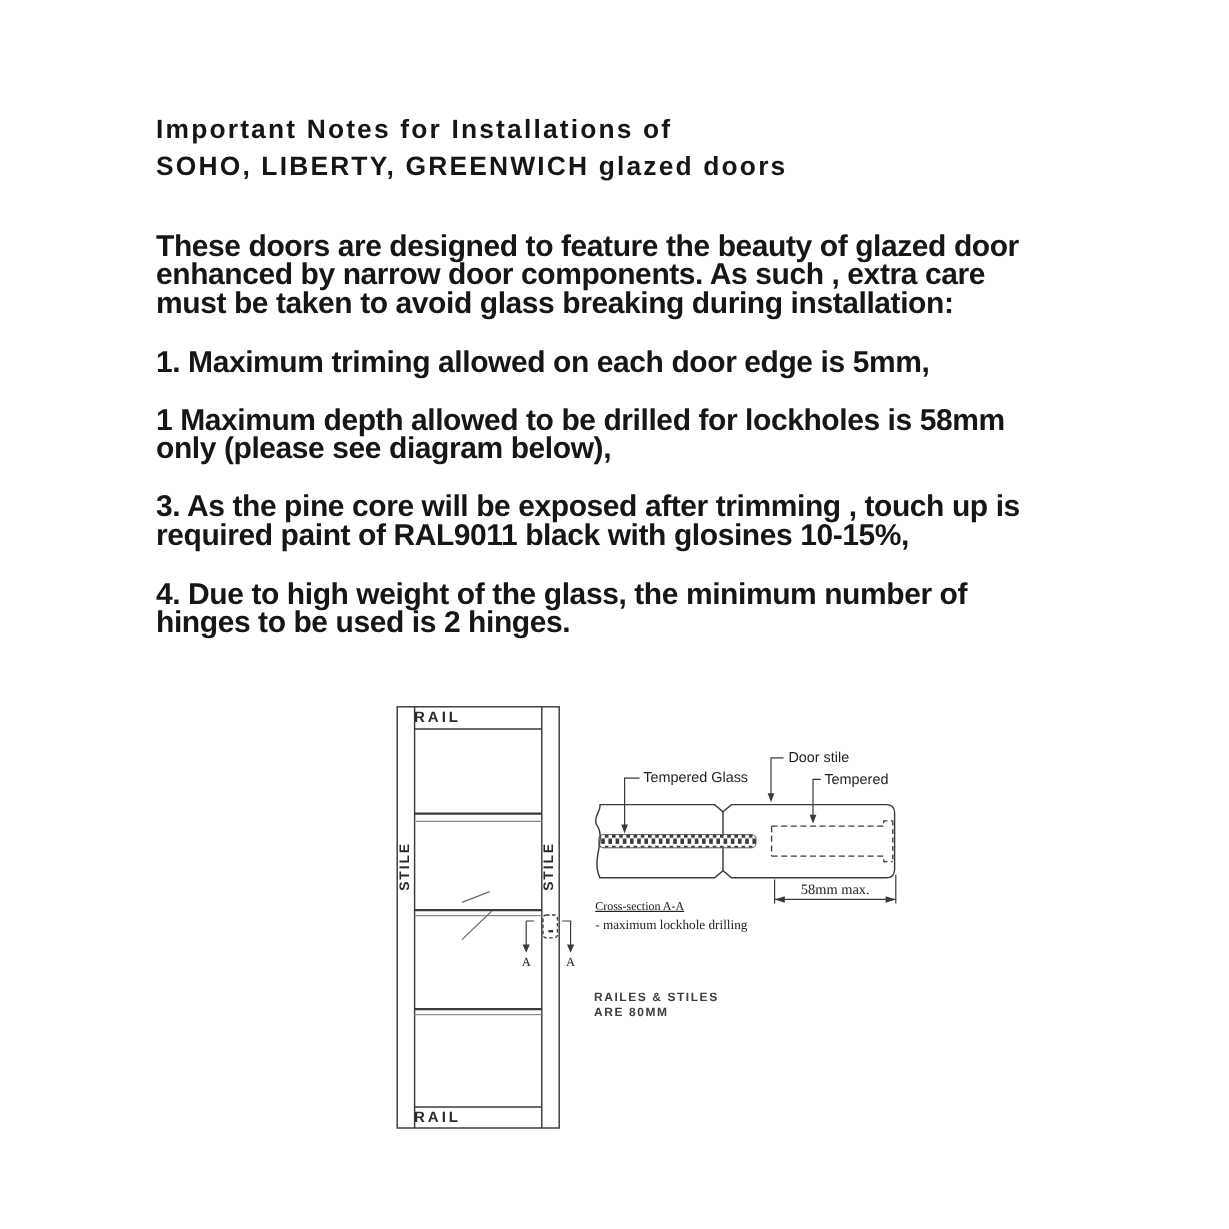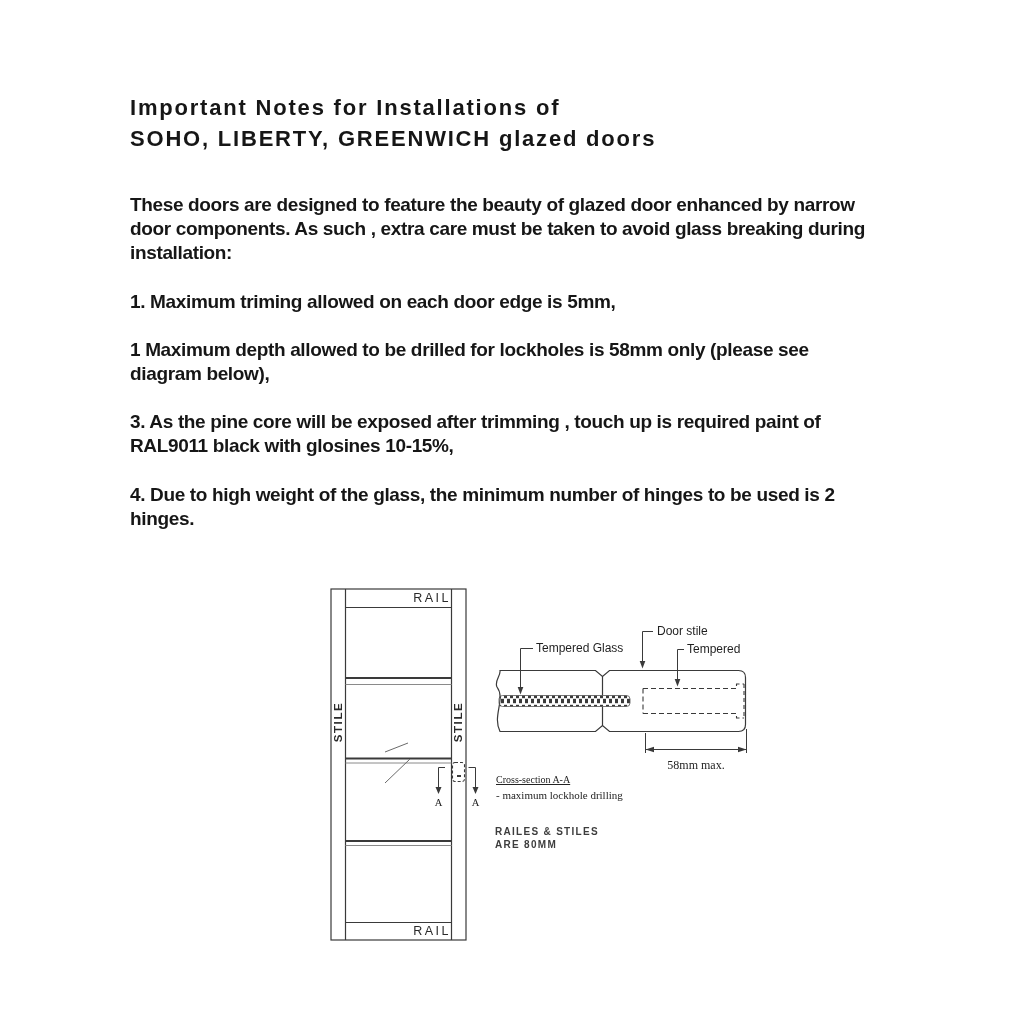--- a/index.html
+++ b/index.html
@@ -6,42 +6,42 @@
   .page{
     position:relative;width:1024px;height:1024px;background:#ffffff;
     font-family:"Liberation Sans",sans-serif;color:#1b1b1b;overflow:hidden;
   }
   .title{
     position:absolute;left:130px;top:92px;
     font-size:22px;line-height:31px;font-weight:800;letter-spacing:1.8px;color:#161616;
   }
   .notes{
     position:absolute;left:130px;top:193px;width:752px;
-    font-size:19px;line-height:24.2px;font-weight:700;letter-spacing:-0.35px;color:#161616;
+    font-size:25px;line-height:24.2px;font-weight:700;letter-spacing:-0.35px;color:#161616;
   }
   .notes p{margin:0 0 24px 0;}
   svg.linework{position:absolute;left:0;top:0;pointer-events:none;}
   .dlabel{position:absolute;font-size:12px;font-weight:400;color:#1f1f1f;white-space:nowrap;text-align:center;}
   .rail{
-    position:absolute;left:345px;width:106px;text-align:right;
-    font-size:12.5px;font-weight:400;letter-spacing:2.5px;color:#2a2a2a;
+    position:absolute;left:345px;width:106px;text-align:left;
+    font-size:12.5px;font-weight:700;letter-spacing:2.5px;color:#2a2a2a;
   }
   .rail.top{top:591px;} .rail.bottom{top:924px;}
   .stile{
     position:absolute;width:60px;height:14px;text-align:center;line-height:14px;
     font-size:11.5px;font-weight:600;letter-spacing:1.6px;color:#2a2a2a;
     transform:rotate(-90deg);
   }
   .stile.left{left:308px;top:715px;} .stile.right{left:428px;top:715px;}
   .amark{
     position:absolute;width:17px;text-align:center;top:797px;
     font-family:"Liberation Serif",serif;font-size:10.5px;color:#222;
   }
   .amark.left{left:430px;} .amark.right{left:467px;}
-  .serif{font-family:"Liberation Serif",serif;color:#222;margin-top:24px;}
+  .serif{font-family:"Liberation Serif",serif;color:#222;}
   .dim-text{
     position:absolute;left:656px;top:735px;width:80px;text-align:center;
     font-size:12px;background:#fff;line-height:13px;
   }
   .cs-caption1{position:absolute;left:496px;top:750px;font-size:10px;text-decoration:underline;}
   .cs-caption2{position:absolute;left:496px;top:765px;font-size:11px;}
   .footnote{
     position:absolute;left:495px;top:825px;
     font-size:10px;font-weight:700;letter-spacing:1.3px;line-height:13px;color:#3d3d3d;
   }

